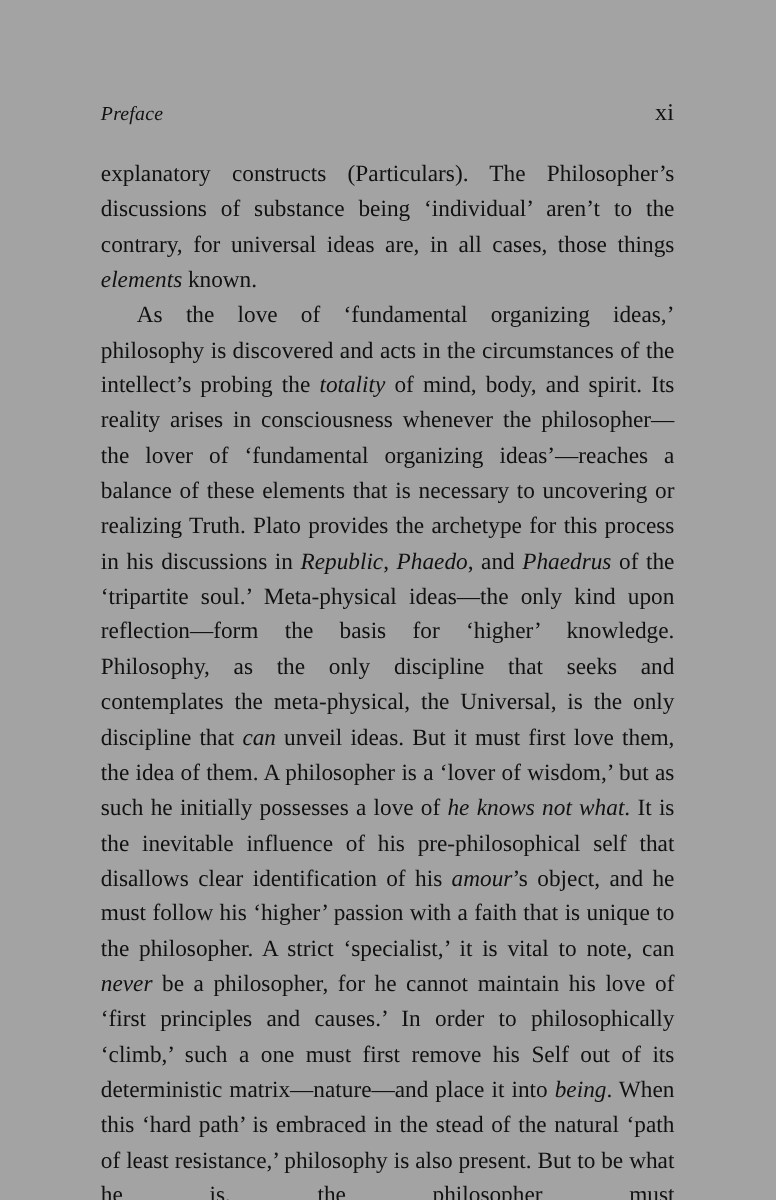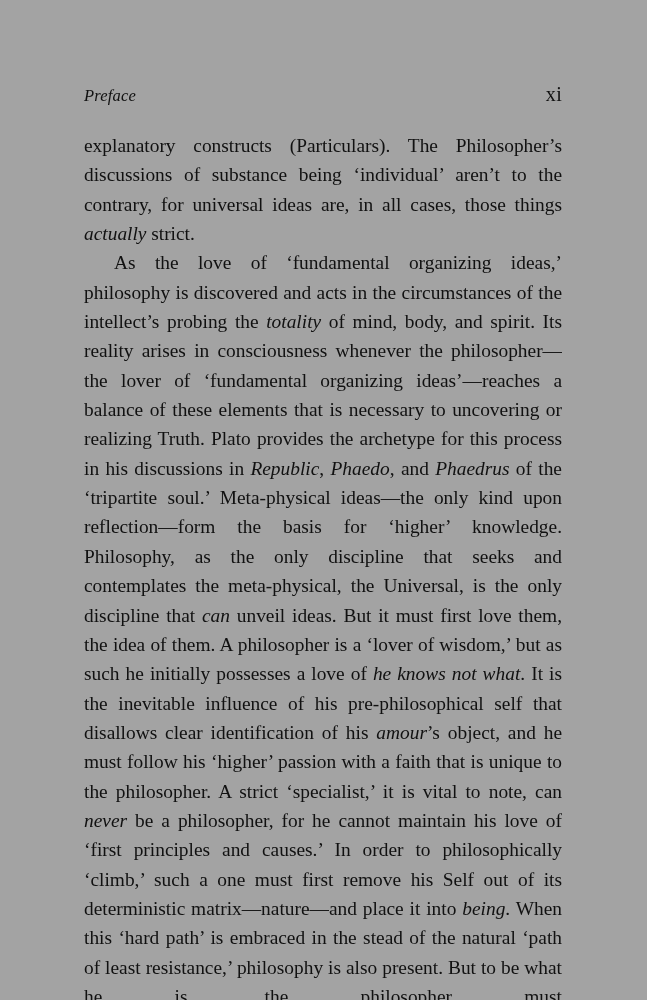--- a/index.html
+++ b/index.html
@@ -75,18 +75,18 @@
 
 <div class="page">
   <div class="content">
 
     <div class="running-head">
       <span class="folio-label">Preface</span>
       <span class="folio-number">xi</span>
     </div>
 
     <div class="body-text" id="body-text">
-        <p style="text-indent: 0px;"><span>explanatory constructs (Particulars). The Philosopher’s discussions of substance being ‘individual’ aren’t to the contrary, for universal ideas are, in all cases, those things </span><i>actually</i><span> strict.</span></p>
+        <p style="text-indent: 0px;"><span>explanatory constructs (Particulars). The Philosopher’s discussions of substance being ‘individual’ aren’t to the contrary, for universal ideas are, in all cases, those things </span><i>elements</i><span> known.</span></p>
         <p><span>As the love of ‘fundamental organizing ideas,’ philosophy is discovered and acts in the circumstances of the intellect’s probing the </span><i>totality</i><span> of mind, body, and spirit. Its reality arises in consciousness whenever the philosopher—the lover of ‘fundamental organizing ideas’—reaches a balance of these elements that is necessary to uncovering or realizing Truth. Plato provides the archetype for this process in his discussions in </span><i>Republic</i><span>, </span><i>Phaedo</i><span>, and </span><i>Phaedrus</i><span> of the ‘tripartite soul.’ Meta-physical ideas—the only kind upon reflection—form the basis for ‘higher’ knowledge. Philosophy, as the only discipline that seeks and contemplates the meta-physical, the Universal, is the only discipline that </span><i>can</i><span> unveil ideas. But it must first love them, the idea of them. A philosopher is a ‘lover of wisdom,’ but as such he initially possesses a love of </span><i>he knows not what</i><span>. It is the inevitable influence of his pre-philosophical self that disallows clear identification of his </span><i>amour</i><span>’s object, and he must follow his ‘higher’ passion with a faith that is unique to the philosopher. A strict ‘specialist,’ it is vital to note, can </span><i>never</i><span> be a philosopher, for he cannot maintain his love of ‘first principles and causes.’ In order to philosophically ‘climb,’ such a one must first remove his Self out of its deterministic matrix—nature—and place it into </span><i>being</i><span>. When this ‘hard path’ is embraced in the stead of the natural ‘path of least resistance,’ philosophy is also present. But to be what he is, the philosopher must</span></p>
       </div>
 
   </div>
 </div>
 
 </body></html>

